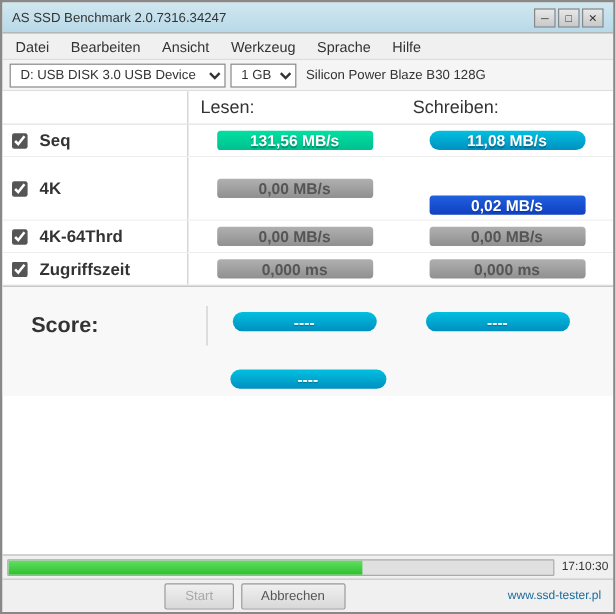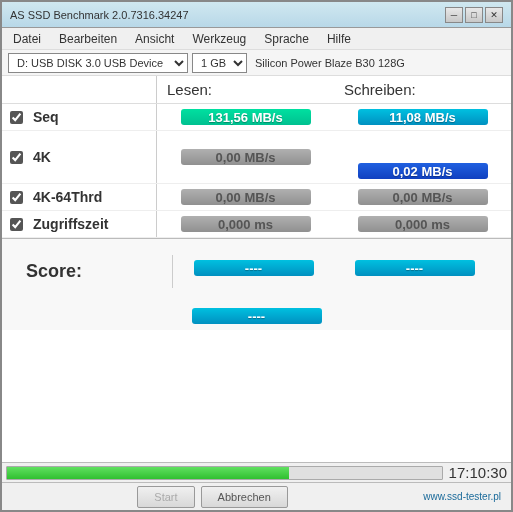--- a/index.html
+++ b/index.html
@@ -126,20 +126,21 @@
     .value-btn.blue {
       background: linear-gradient(to bottom, #2060e0, #1040c0);
       color: #fff;
       text-shadow: 0 1px 1px rgba(0,0,0,0.3);
       margin-top: 28px;
     }
     .value-btn.cyan {
       background: linear-gradient(to bottom, #00c0e0, #0090c0);
       color: #fff;
       text-shadow: 0 1px 1px rgba(0,0,0,0.3);
+      border-radius: 11px;
     }
 
     
     .progress-area {
       border-top: 1px solid #bbb;
       height: 20px;
       display: flex;
       align-items: center;
       padding: 2px 4px;
       background: #f0f0f0;
@@ -152,21 +153,21 @@
       border: 1px solid #aaa;
       border-radius: 1px;
       overflow: hidden;
     }
     .progress-bar-fill {
       height: 100%;
       background: linear-gradient(to bottom, #60e060, #30c030);
       width: 65%;
     }
     .progress-time {
-      font-size: 15px;
+      font-size: 10px;
       color: #333;
       margin-left: 6px;
       white-space: nowrap;
     }
 
     
     .bottom-bar {
       border-top: 1px solid #bbb;
       height: 28px;
       display: flex;

